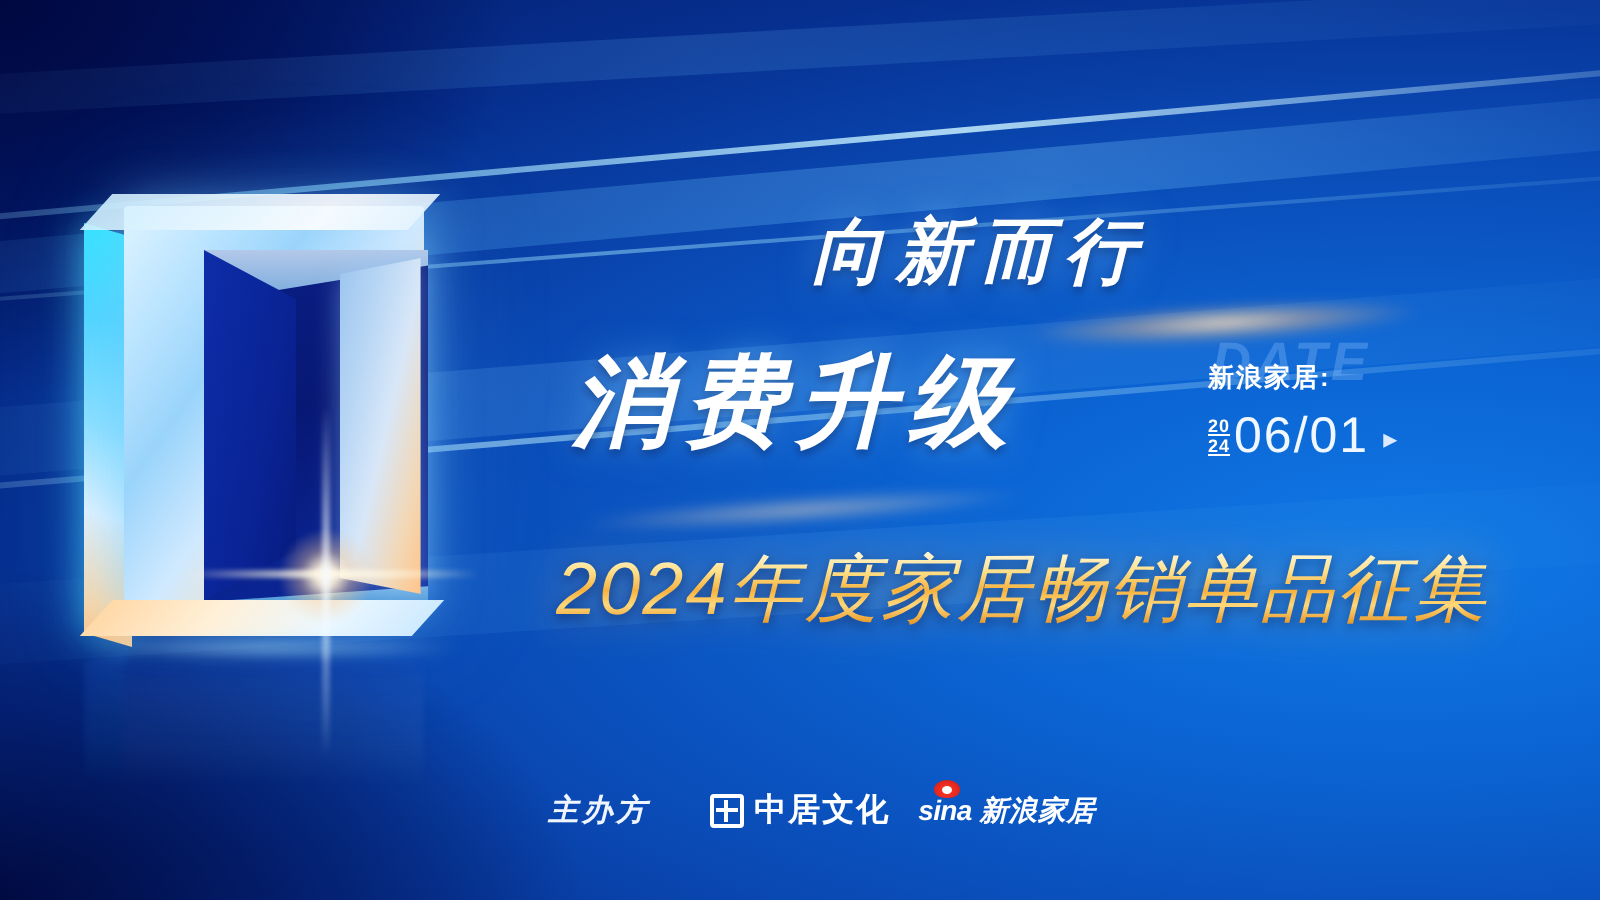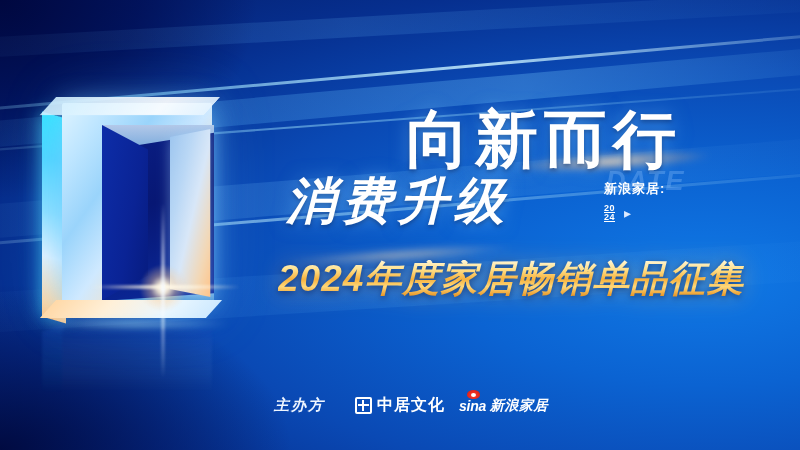--- a/index.html
+++ b/index.html
@@ -148,22 +148,22 @@
   }
   .ground-glow{
     position:absolute; left:10px; top:316px; width:250px; height:16px;
     background:radial-gradient(closest-side,rgba(180,235,255,.55) 0%,rgba(120,200,255,0) 78%);
     filter:blur(3px); pointer-events:none;
   }
 
   
   .headline{ position:absolute; left:406px; top:108px; width:350px; }
   .h-line1{
-    font-size:63px; font-weight:bold; color:#ffffff; letter-spacing:6px;
-    line-height:1;
+    font-size:36px; font-weight:bold; color:#ffffff; letter-spacing:6px;
+    font-style:italic; line-height:1;
     text-shadow:0 0 18px rgba(120,200,255,.55), 0 2px 4px rgba(0,20,70,.5);
     white-space:nowrap;
   }
   .h-line2{
     position:absolute; left:-120px; top:68px;
     font-size:50px; font-weight:bold; color:#ffffff; letter-spacing:6px;
     font-style:italic; line-height:1;
     text-shadow:0 0 18px rgba(120,200,255,.55), 0 2px 4px rgba(0,20,70,.5);
     white-space:nowrap;
   }
@@ -185,22 +185,22 @@
   }
   .date-year{
     display:inline-flex; flex-direction:column; font-size:9px; font-weight:bold;
     line-height:1.02; margin-right:2px; letter-spacing:.5px; color:#ffffff;text-decoration:underline;
   }
   .date-range{ font-size:25px; font-weight:300; letter-spacing:1px; color:#f0f7ff; }
   .date-sep{ font-size:14px; margin:0 7px 0 7px; color:#dceaff; }
 
   
   .subtitle{
-    position:absolute; left:278px; top:260px; white-space:nowrap;
-    font-size:37px; font-weight:bold; font-style:italic; letter-spacing:1px;
+    position:absolute; left:278px; top:276px; white-space:nowrap;
+    font-size:37px; font-weight:normal; font-style:italic; letter-spacing:1px;
     line-height:1;
     background:linear-gradient(180deg,#fff6d8 0%,#ffe08a 26%,#f7b23e 52%,#ffd87a 72%,#e58f1d 100%);
     -webkit-background-clip:text; background-clip:text;
     -webkit-text-fill-color:transparent; color:transparent;
     filter:drop-shadow(0 2px 3px rgba(0,20,80,.55)) drop-shadow(0 0 12px rgba(255,190,90,.35));
   }
 
   
   .footer{
     position:absolute; left:0; bottom:34px; width:100%;
@@ -286,20 +286,21 @@
   </div>
 
   <div class="date-block">
     <div class="date-watermark">DATE</div>
     <div class="date-label">新浪家居:</div>
     <div class="date-row">
       <span class="date-year">
         <span>20</span>
         <span>24</span>
       </span>
+      <span class="date-range">06/01</span>
       <span class="date-sep">▸</span>
     </div>
   </div>
 
   <div class="subtitle">2024年度家居畅销单品征集</div>
 
   <div class="footer">
     <span class="f-label">主办方</span>
     <span class="f-brand">
       <span class="zj-mark"></span>

